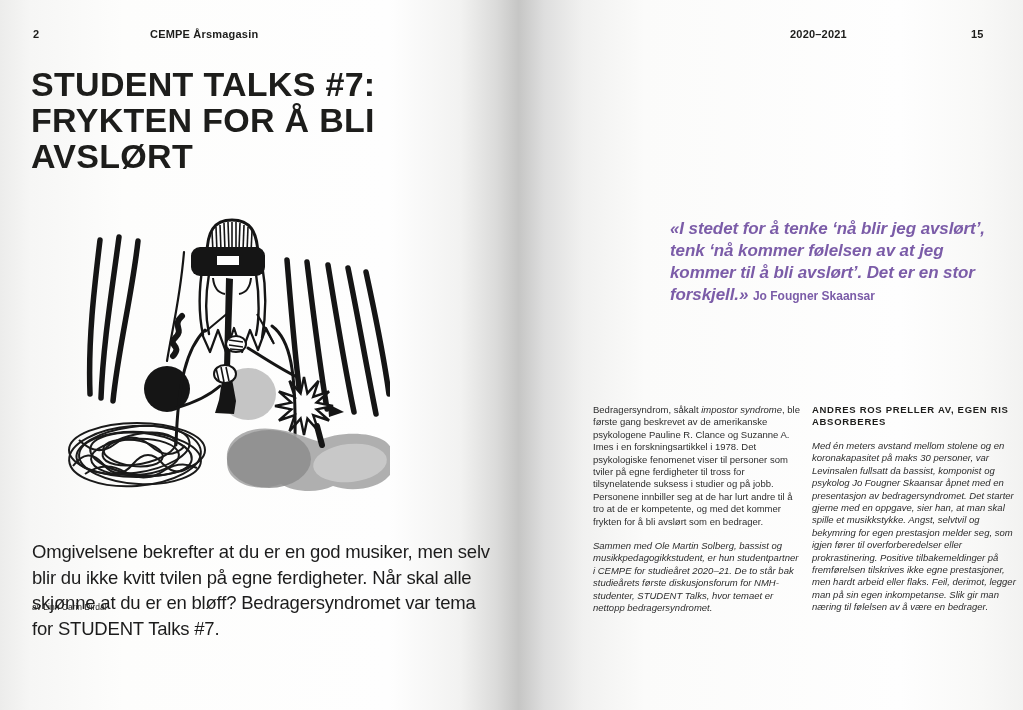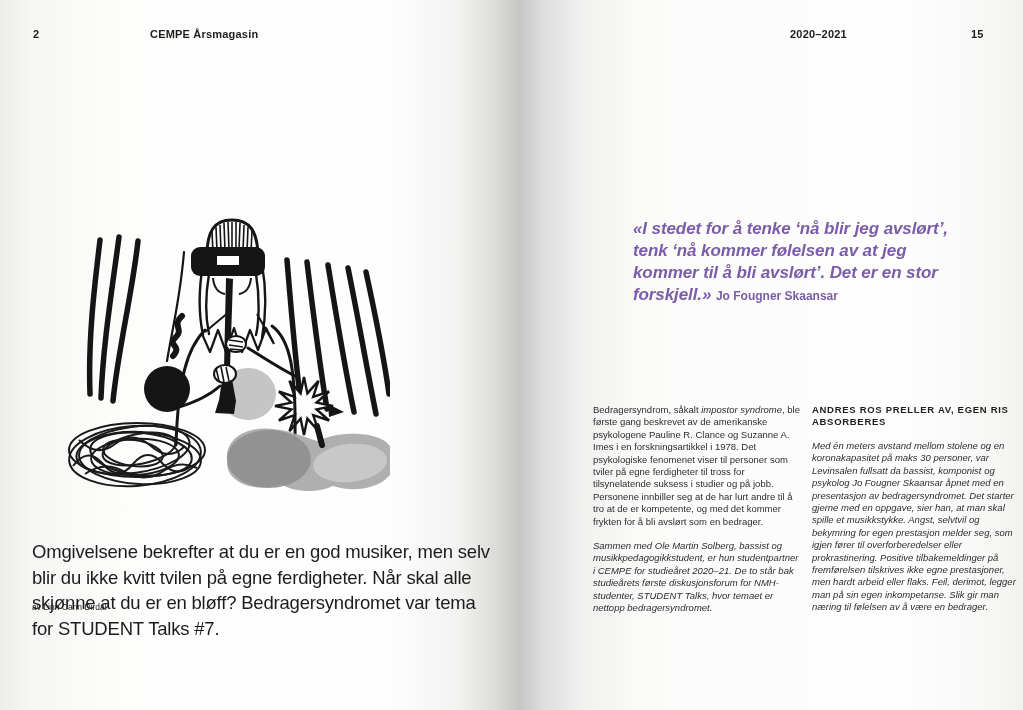--- a/index.html
+++ b/index.html
@@ -48,20 +48,23 @@
 </head>
 <body>
 
 <div class="spread">
 
   <div class="abs running-head" style="left:33px; top:28px">2</div>
   <div class="abs running-head" style="left:150px; top:28px">CEMPE Årsmagasin</div>
   <div class="abs running-head" style="left:790px; top:28px">2020–2021</div>
   <div class="abs running-head" style="left:971px; top:28px">15</div>
 
+  <h1 class="abs article-title" style="left:31px; top:66px; width:470px">STUDENT TALKS #7:
+FRYKTEN FOR Å BLI
+AVSLØRT</h1>
 
   <svg class="abs" style="left:45px; top:198px" width="345" height="297" viewBox="0 0 345 297" role="img" aria-label="ink illustration">
 
     <ellipse cx="203" cy="196" rx="28" ry="26" fill="#b7b7b7" opacity="0.8"></ellipse>
 
     <g stroke="#151515" stroke-width="5.5" fill="none" stroke-linecap="round">
       <path d="M55,42 C49,92 43,142 45,196"></path>
       <path d="M74,39 C67,92 58,147 56,200"></path>
       <path d="M93,43 C87,97 73,152 68,203"></path>
     </g>
@@ -140,21 +143,21 @@
       <ellipse cx="224" cy="261" rx="42" ry="29" fill="#8d8d8d" opacity="0.85"></ellipse>
       <ellipse cx="305" cy="265" rx="37" ry="19" fill="#c9c9c9" opacity="0.95" transform="rotate(-6 305 265)"></ellipse>
     </g>
     <path d="M272,228 L277,247" stroke="#151515" stroke-width="6" stroke-linecap="round"></path>
   </svg>
 
   <p class="abs lead" style="left:32px; top:500px; width:462px">Omgivelsene bekrefter at du er en god musiker, men selv blir du ikke kvitt tvilen på egne ferdigheter. Når skal alle skjønne at du er en bløff? Bedragersyndromet var tema for STUDENT Talks #7.</p>
 
   <div class="abs byline" style="left:32px; top:602px">av Linn Carin Dirdal</div>
 
-  <div class="abs pull-quote" style="left:633px; top:218px; width:322px">
+  <div class="abs pull-quote" style="left:670px; top:218px; width:322px">
     <span>«I stedet for å tenke ‘nå blir jeg avslørt’, tenk ‘nå kommer følelsen av at jeg kommer til å bli avslørt’. Det er en stor forskjell.» </span><span class="attribution">Jo Fougner Skaansar</span>
   </div>
 
   <div class="abs body-col" style="left:593px; top:404px; width:209px">
     <p><span>Bedragersyndrom, såkalt </span><span class="ital">impostor syndrome</span><span>, ble første gang beskrevet av de amerikanske psykologene Pauline R. Clance og Suzanne A. Imes i en forskningsartikkel i 1978. Det psykologiske fenomenet viser til personer som tviler på egne ferdigheter til tross for tilsynelatende suksess i studier og på jobb. Personene innbiller seg at de har lurt andre til å tro at de er kompetente, og med det kommer frykten for å bli avslørt som en bedrager.</span></p>
     <p>Sammen med Ole Martin Solberg, bassist og musikkpedagogikkstudent, er hun studentpartner i CEMPE for studieåret 2020–21. De to står bak studieårets første diskusjonsforum for NMH-studenter, STUDENT Talks, hvor temaet er nettopp bedragersyndromet.</p>
   </div>
 
   <div class="abs body-col" style="left:812px; top:404px; width:206px">
     <p class="subhead">ANDRES ROS PRELLER AV, EGEN RIS ABSORBERES</p>

